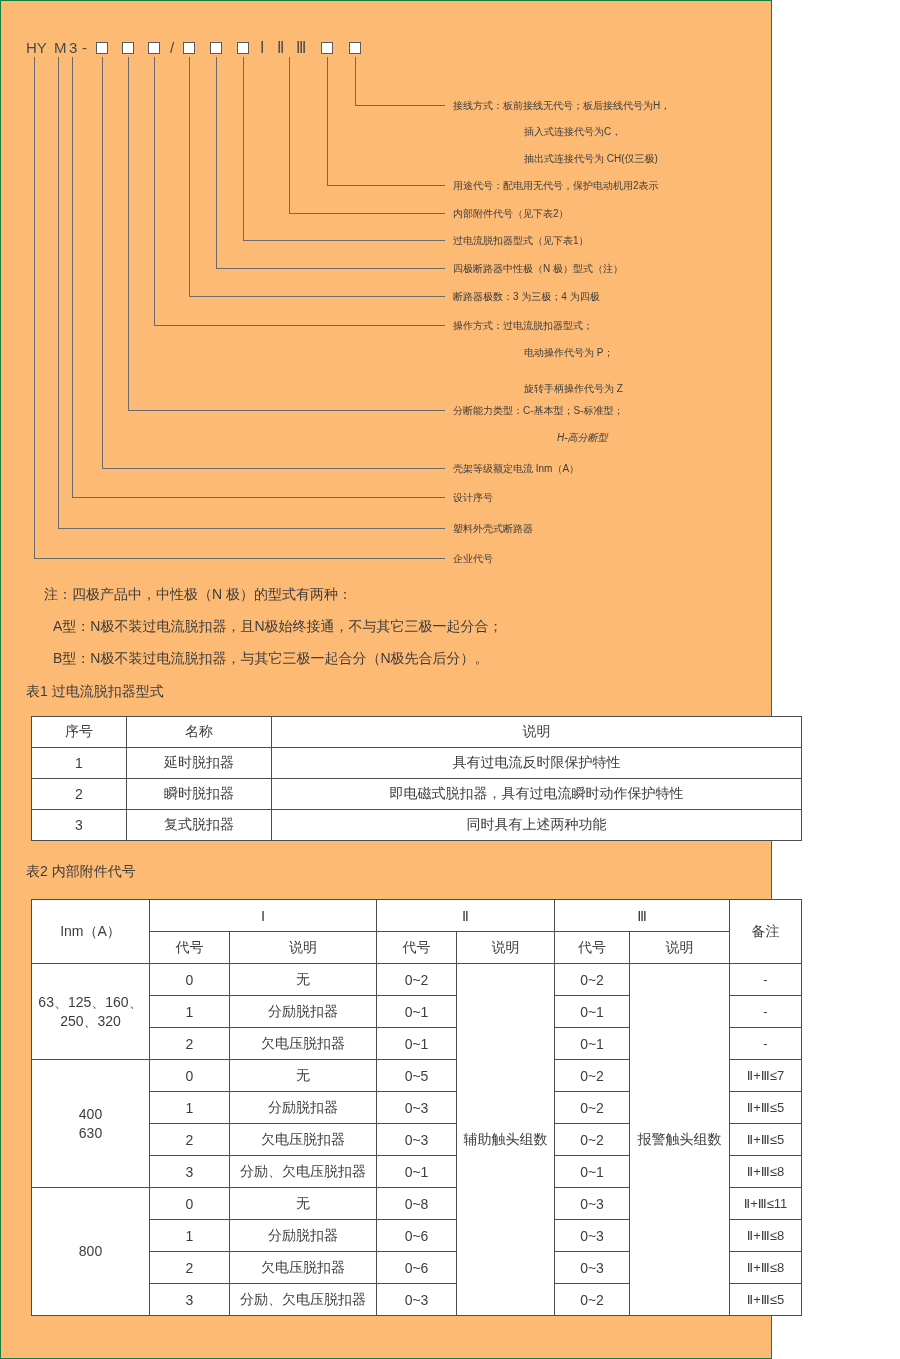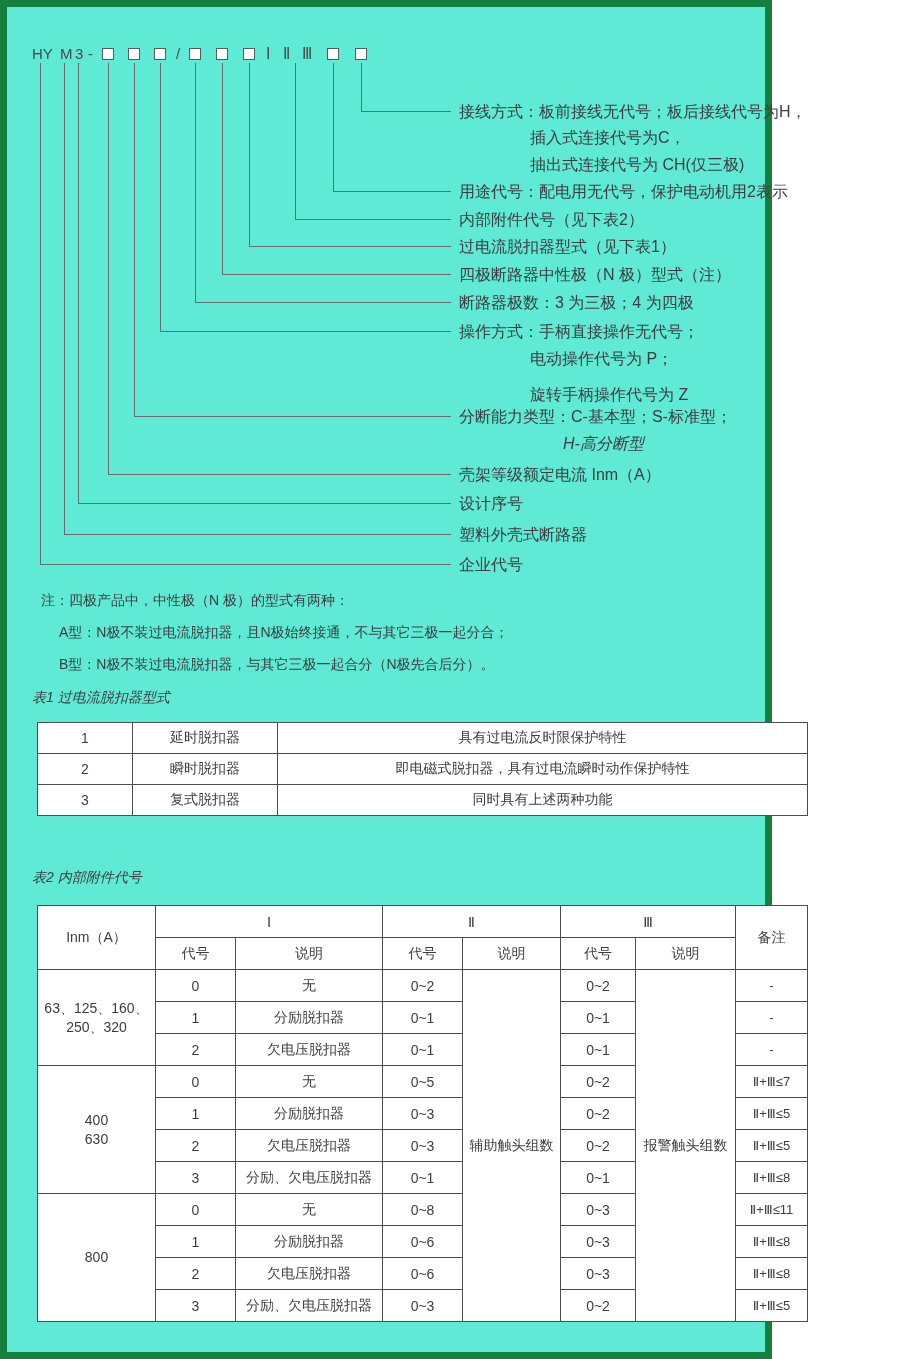--- a/index.html
+++ b/index.html
@@ -1,33 +1,33 @@
 <!DOCTYPE html>
 <html><head>
 <meta charset="utf-8">
 <style>
   * { margin:0; padding:0; box-sizing:border-box; }
   body { background:#fff; }
   .page {
-    position:relative; width:772px; height:1359px; background:#5eead4;
-    border:7px solid #15803d;
+    position:relative; width:772px; height:1359px; background:#fdba74;
+    border:1px solid #15803d;
     font-family:"Liberation Sans","DejaVu Sans",sans-serif;
     color:#3d3d3d;
   }
   
   .tok { position:absolute; top:38px; font-size:15px; color:#4a4a4a; line-height:18px; }
   .box { position:absolute; top:41px; width:12px; height:12px; border:1px solid #5a5a5a; background:#fff; }
   .conn { position:absolute; border-left:1px solid #6b6b6b; border-bottom:1px solid #6b6b6b; }
-  .lbl { position:absolute; left:452px; font-size:16px; line-height:20px; white-space:nowrap; color:#3d3d3d; }
+  .lbl { position:absolute; left:452px; font-size:10px; line-height:20px; white-space:nowrap; color:#3d3d3d; }
   .lbl.indent1 { left:523px; }
   .lbl.indent2 { left:556px;font-style:italic; }
   
   .note-line { position:absolute; font-size:14px; line-height:20px; white-space:nowrap; }
   
-  .tbl-title { position:absolute; font-size:14px; white-space:nowrap;font-style:italic; }
+  .tbl-title { position:absolute; font-size:14px; white-space:nowrap; }
   table { position:absolute; border-collapse:collapse; table-layout:fixed; font-size:14px; color:#3d3d3d; background:#fff; }
   td { border:1px solid #4d4d4d; text-align:center; vertical-align:middle; height:31px; padding:2px 4px; }
   .t2 td { height:32px; }
   .pre { white-space:pre-line; line-height:19px; }
   .remark { font-size:13px; }
 </style>
 </head>
 <body>
 
 <div class="page">
@@ -64,43 +64,48 @@
     <div class="conn" style="left:33px;top:56px;width:411px;height:502px"></div>
 
     <div class="lbl" style="top:95px">接线方式：板前接线无代号；板后接线代号为H，</div>
     <div class="lbl indent1" style="top:121px">插入式连接代号为C，</div>
     <div class="lbl indent1" style="top:148px">抽出式连接代号为 CH(仅三极)</div>
     <div class="lbl" style="top:175px">用途代号：配电用无代号，保护电动机用2表示</div>
     <div class="lbl" style="top:203px">内部附件代号（见下表2）</div>
     <div class="lbl" style="top:230px">过电流脱扣器型式（见下表1）</div>
     <div class="lbl" style="top:258px">四极断路器中性极（N 极）型式（注）</div>
     <div class="lbl" style="top:286px">断路器极数：3 为三极；4 为四极</div>
-    <div class="lbl" style="top:315px">操作方式：手柄直接操作无代号；</div>
+    <div class="lbl" style="top:315px">操作方式：过电流脱扣器型式；</div>
     <div class="lbl indent1" style="top:342px">电动操作代号为 P；</div>
     <div class="lbl indent1" style="top:378px">旋转手柄操作代号为 Z</div>
     <div class="lbl" style="top:400px">分断能力类型：C-基本型；S-标准型；</div>
     <div class="lbl indent2" style="top:427px">H-高分断型</div>
     <div class="lbl" style="top:458px">壳架等级额定电流 Inm（A）</div>
     <div class="lbl" style="top:487px">设计序号</div>
     <div class="lbl" style="top:518px">塑料外壳式断路器</div>
     <div class="lbl" style="top:548px">企业代号</div>
   </div>
 
-  <div class="note-line" style="left:34px;top:583px">注：四极产品中，中性极（N 极）的型式有两种：</div>
+  <div class="note-line" style="left:43px;top:583px">注：四极产品中，中性极（N 极）的型式有两种：</div>
   <div class="note-line" style="left:52px;top:615px">A型：N极不装过电流脱扣器，且N极始终接通，不与其它三极一起分合；</div>
   <div class="note-line" style="left:52px;top:647px">B型：N极不装过电流脱扣器，与其它三极一起合分（N极先合后分）。</div>
 
   <div class="tbl-title" style="left:25px;top:682px">表1 过电流脱扣器型式</div>
   <table class="t1" style="left:30px;top:715px;width:770px">
     <colgroup>
         <col style="width:95px">
         <col style="width:145px">
         <col style="width:530px">
       </colgroup>
     <tbody>
+        <tr>
+      <td>序号</td>
+      <td>名称</td>
+      <td>说明</td>
+    </tr>
     <tr>
       <td>1</td>
       <td>延时脱扣器</td>
       <td>具有过电流反时限保护特性</td>
     </tr>
     <tr>
       <td>2</td>
       <td>瞬时脱扣器</td>
       <td>即电磁式脱扣器，具有过电流瞬时动作保护特性</td>
     </tr>

